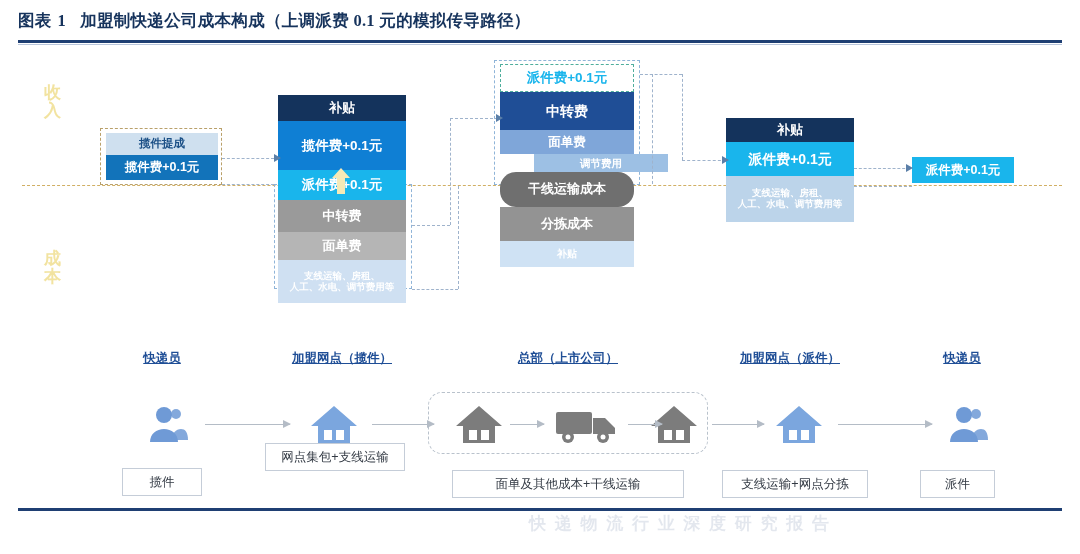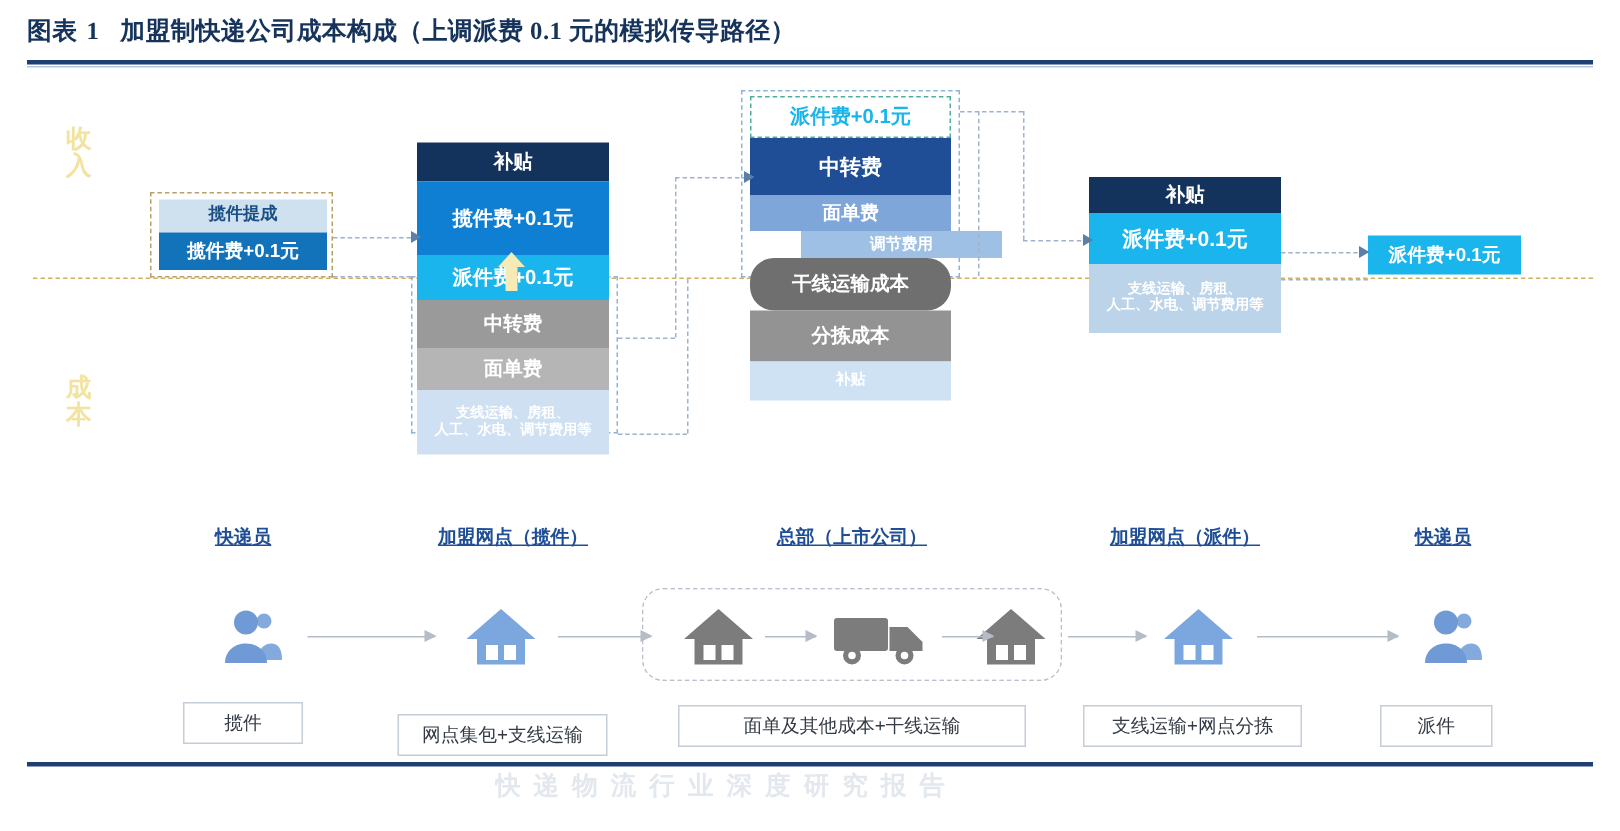--- a/index.html
+++ b/index.html
@@ -38,20 +38,21 @@
     position:absolute;left:28px;top:518px;
     font-family:"Liberation Serif","DejaVu Serif",serif;
     font-style:italic;font-weight:bold;
     font-size:13.5px;color:#27416d;white-space:nowrap;
   }
   .watermark{
     position:absolute;left:330px;top:512px;width:700px;height:26px;
     color:rgba(40,70,120,.13);font-size:17px;font-weight:bold;
     letter-spacing:2px;white-space:nowrap;overflow:hidden;
     font-family:"Liberation Sans",sans-serif;
+    text-align:center;
   }
 
   
   .side-label{
     position:absolute;width:30px;text-align:center;
     font-size:17px;font-weight:bold;color:#f2e3a0;
     line-height:1.05;letter-spacing:1px;
   }
   #lbl-income{left:38px;top:84px;}
   #lbl-cost{left:38px;top:250px;}
@@ -250,21 +251,21 @@
           <circle cx="31" cy="12" r="5" fill="#6f9ad6" opacity=".85"></circle>
           <path d="M26 38c1-7 5-11 10-11 4 0 7 3 7 11z" fill="#6f9ad6" opacity=".85"></path>
         </svg></div>
       <div class="parrow" style="left: 205px; top: 424px; width: 85px;"></div>
       <div class="parrow" style="left: 372px; top: 424px; width: 62px;"></div>
       <div class="parrow" style="left: 510px; top: 424px; width: 34px;"></div>
       <div class="parrow" style="left: 628px; top: 424px; width: 34px;"></div>
       <div class="parrow" style="left: 712px; top: 424px; width: 52px;"></div>
       <div class="parrow" style="left: 838px; top: 424px; width: 94px;"></div>
       <div class="proc-box" style="left: 122px; top: 468px; width: 80px; height: 28px;">揽件</div>
-      <div class="proc-box" style="left: 265px; top: 476px; width: 140px; height: 28px;">网点集包+支线运输</div>
+      <div class="proc-box" style="left: 265px; top: 443px; width: 140px; height: 28px;">网点集包+支线运输</div>
       <div class="proc-box" style="left: 452px; top: 470px; width: 232px; height: 28px;">面单及其他成本+干线运输</div>
       <div class="proc-box" style="left: 722px; top: 470px; width: 146px; height: 28px;">支线运输+网点分拣</div>
       <div class="proc-box" style="left: 920px; top: 470px; width: 75px; height: 28px;">派件</div>
     </div>
 
   <div class="foot-rule"></div>
   <div class="watermark">快 递 物 流 行 业 深 度 研 究 报 告</div>
 
 </div>
 

